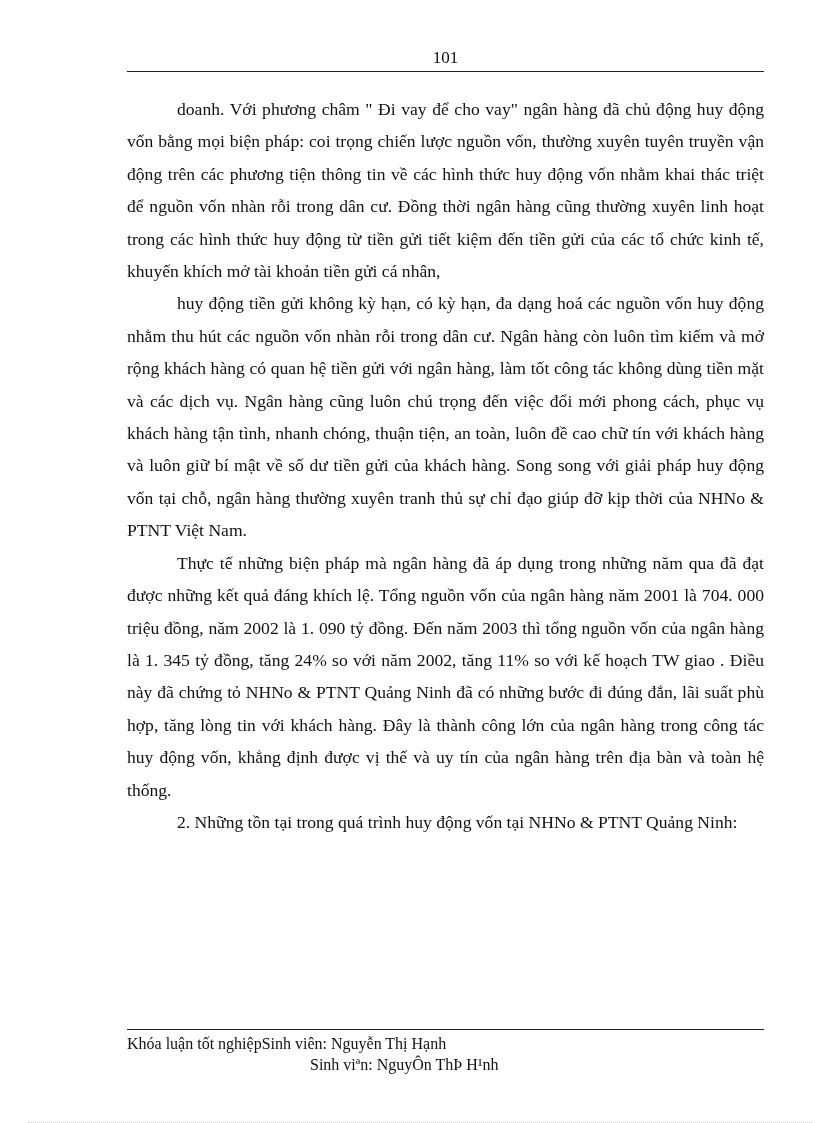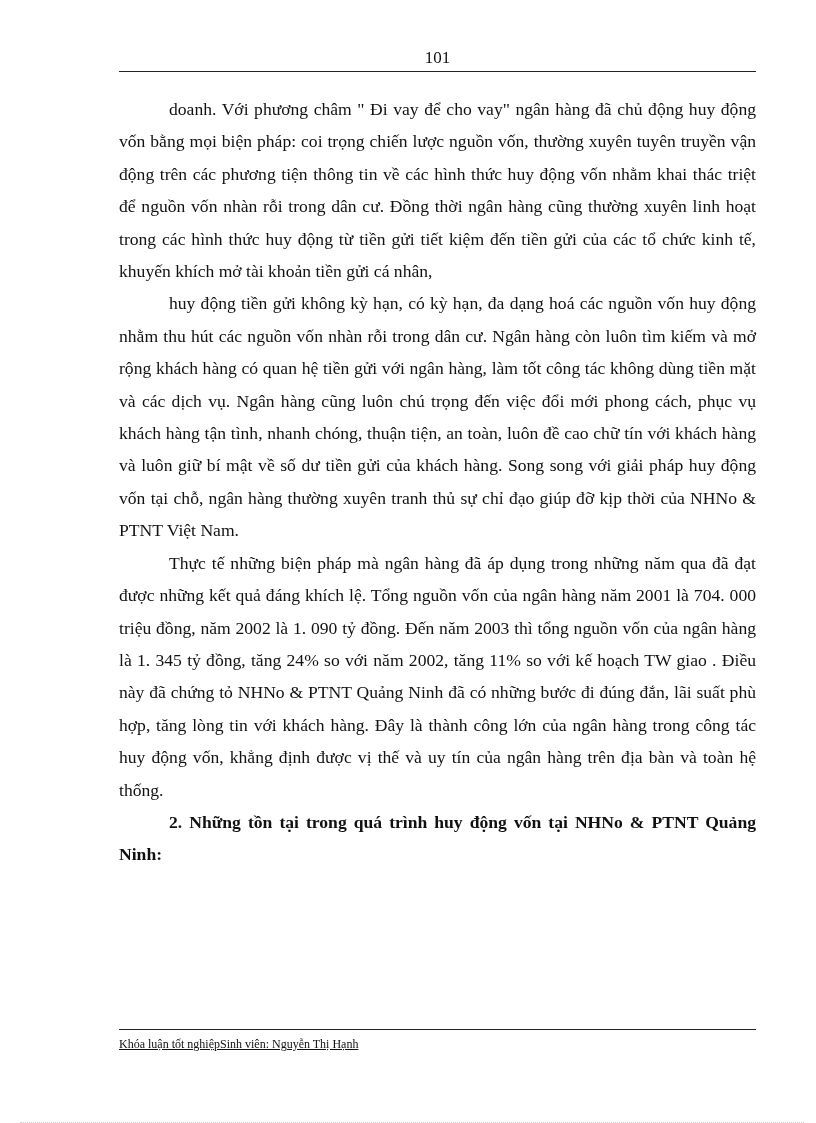--- a/index.html
+++ b/index.html
@@ -10,21 +10,21 @@
     body {
       width: 816px;
       height: 1123px;
       position: relative;
       overflow: hidden;
       font-family: "Liberation Serif", "DejaVu Serif", serif;
       color: #111111;
     }
     .page {
       position: absolute;
-      left: 4px; top: 0;
+      left: 12px; top: 0;
       width: 708px;
       height: 1123px;
     }
     .header {
       position: absolute;
       left: 115px;
       width: 637px;
       top: 48px;
       text-align: center;
       font-size: 17px;
@@ -45,38 +45,37 @@
       top: 93px;
       font-size: 17.6px;
       line-height: 32.4px;
       text-align: justify;
     }
     .body-text p {
       margin: 0;
       text-indent: 50px;
     }
     .body-text p.heading {
-      font-weight: bold;
+      font-weight: normal;
     }
     .footer-rule {
       position: absolute;
       left: 115px;
       width: 637px;
       top: 1029px;
       height: 0;
       border-top: 1px solid #222;
     }
     .footer-line1 {
       position: absolute;
       left: 115px;
       top: 1034px;
-      font-size: 12px;
+      font-size: 16px;
       line-height: 20px;
       white-space: nowrap;
-      text-decoration: underline;
     }
     .footer-line2 {
       position: absolute;
       left: 298px;
       top: 1055px;
       font-size: 16px;
       line-height: 20px;
       white-space: nowrap;
     }
     .page-edge {
@@ -98,15 +97,16 @@
 
   <div class="body-text">
     <p>doanh. Với phương châm " Đi vay để cho vay" ngân hàng đã chủ động huy động vốn bằng mọi biện pháp: coi trọng chiến lược nguồn vốn, thường xuyên tuyên truyền vận động trên các phương tiện thông tin về các hình thức huy động vốn nhằm khai thác triệt để nguồn vốn nhàn rỗi trong dân cư. Đồng thời ngân hàng cũng thường xuyên linh  hoạt trong các hình thức huy động từ tiền gửi tiết kiệm đến tiền gửi của các tổ chức kinh tế, khuyến khích mở tài khoản tiền gửi cá nhân,</p>
     <p>huy động tiền gửi không kỳ hạn, có kỳ hạn, đa dạng hoá các nguồn vốn huy động nhằm thu hút các nguồn vốn nhàn rỗi trong dân cư. Ngân hàng còn luôn tìm kiếm và mở rộng khách hàng có quan hệ tiền gửi với ngân hàng, làm tốt công tác không dùng tiền mặt và các dịch vụ. Ngân hàng cũng luôn chú trọng đến việc đổi mới phong cách, phục vụ khách hàng tận tình, nhanh chóng, thuận tiện, an toàn, luôn đề cao chữ tín với khách hàng và luôn giữ bí mật về số dư tiền gửi của khách hàng. Song song với giải pháp huy động vốn tại chỗ, ngân hàng thường xuyên tranh thủ sự chỉ đạo giúp đỡ kịp thời của NHNo &amp; PTNT Việt Nam.</p>
     <p>Thực tế những biện pháp mà ngân hàng đã áp dụng trong những năm qua đã đạt được những kết quả đáng khích lệ. Tổng nguồn vốn của ngân hàng năm 2001 là 704. 000 triệu đồng, năm 2002 là 1. 090 tỷ đồng. Đến năm 2003 thì tổng nguồn vốn của ngân hàng là 1. 345 tỷ đồng, tăng 24% so với năm 2002, tăng 11% so với kế hoạch TW giao . Điều này đã chứng tỏ NHNo &amp; PTNT Quảng Ninh đã có những bước đi đúng đắn, lãi suất phù hợp, tăng lòng tin với khách hàng. Đây là thành công lớn của ngân hàng trong công tác huy động vốn, khẳng định được vị thế và uy tín của ngân hàng trên địa bàn và toàn hệ thống.</p>
     <p class="heading">2. Những tồn tại trong quá trình huy động vốn tại NHNo &amp; PTNT Quảng Ninh:</p>
   </div>
 
   <div class="footer-rule"></div>
   <div class="footer-line1">Khóa luận tốt nghiệpSinh viên: Nguyễn Thị Hạnh</div>
+  <div class="footer-line2">Sinh viªn: NguyÔn ThÞ H¹nh</div>
 
   <div class="page-edge" style="left:16px;width:784px;"></div>
 </div>
 
 </body></html>

